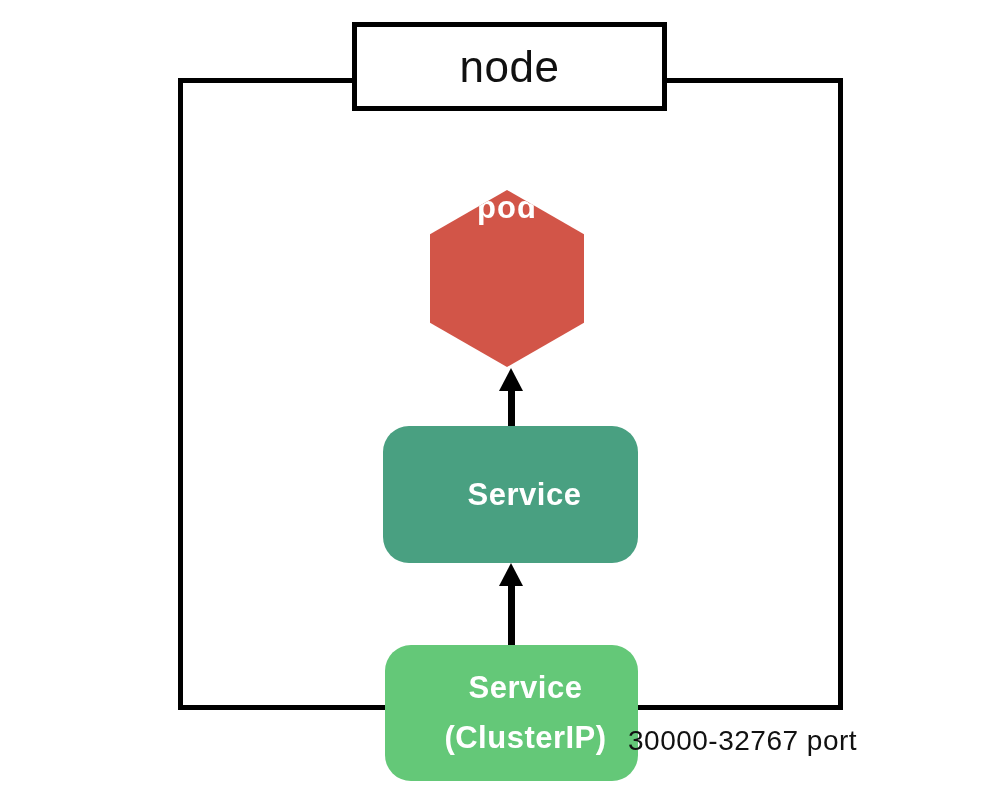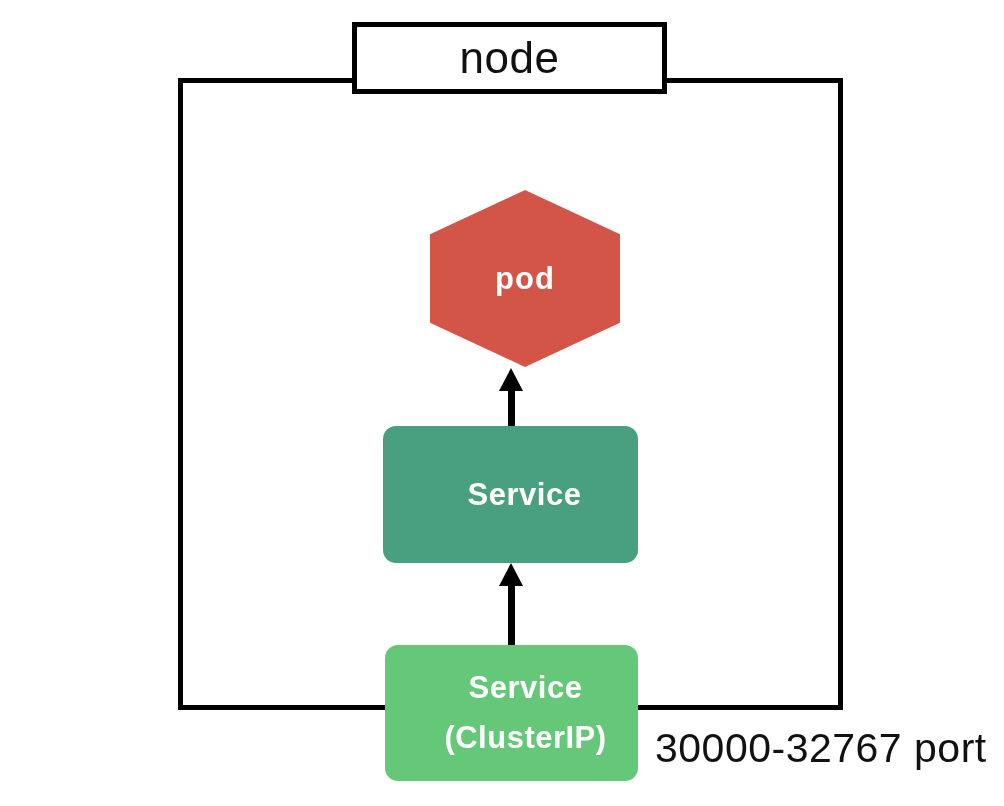--- a/index.html
+++ b/index.html
@@ -26,59 +26,58 @@
     box-sizing: border-box;
     background: transparent;
     z-index: 1;
   }
   
   .node-label-box {
     position: absolute;
     left: 352px;
     top: 22px;
     width: 315px;
-    height: 72px;
+    height: 89px;
     background: #ffffff;
     border: 5px solid #000000;
     box-sizing: border-box;
     display: flex;
     align-items: center;
     justify-content: center;
     z-index: 3;
   }
   .node-label-box .label {
     font-size: 44px;
     font-weight: 400;
     color: #111111;
     letter-spacing: 0.5px;
   }
   
   .pod-hexagon {
     position: absolute;
     left: 430px;
     top: 190px;
-    width: 190px;
+    width: 154px;
     height: 177px;
     background: #D25548;
     clip-path: polygon(50% 0%, 100% 25%, 100% 75%, 50% 100%, 0% 75%, 0% 25%);
     display: flex;
-    align-items: center;
     justify-content: center;
     z-index: 2;
   }
   .pod-hexagon .label {
     color: #ffffff;
     font-size: 31px;
     font-weight: 700;
     letter-spacing: 1px;
   }
   
   .service-box {
     position: absolute;
-    border-radius: 13px;
+    border-radius: 26px;
     display: flex;
     flex-direction: column;
     align-items: center;
     justify-content: center;
     z-index: 2;
     box-sizing: border-box;
     padding-left: 28px;
   }
   .service-box .line {
     color: #ffffff;
@@ -118,23 +117,23 @@
     border-bottom: 23px solid #000000;
     z-index: 2;
   }
   .arrow-line.to-pod   { left: 508px; top: 386px; height: 40px; }
   .arrow-head.to-pod   { left: 499px; top: 368px; }
   .arrow-line.to-clusterip { left: 508px; top: 582px; height: 63px; }
   .arrow-head.to-clusterip { left: 499px; top: 563px; }
   
   .port-range {
     position: absolute;
-    left: 655px;
+    left: 628px;
     top: 725px;
-    font-size: 41px;
+    font-size: 28px;
     font-weight: 400;
     color: #111111;
     letter-spacing: 0.5px;
     white-space: nowrap;
     z-index: 3;
   }
 </style>
 </head>
 <body>
 

